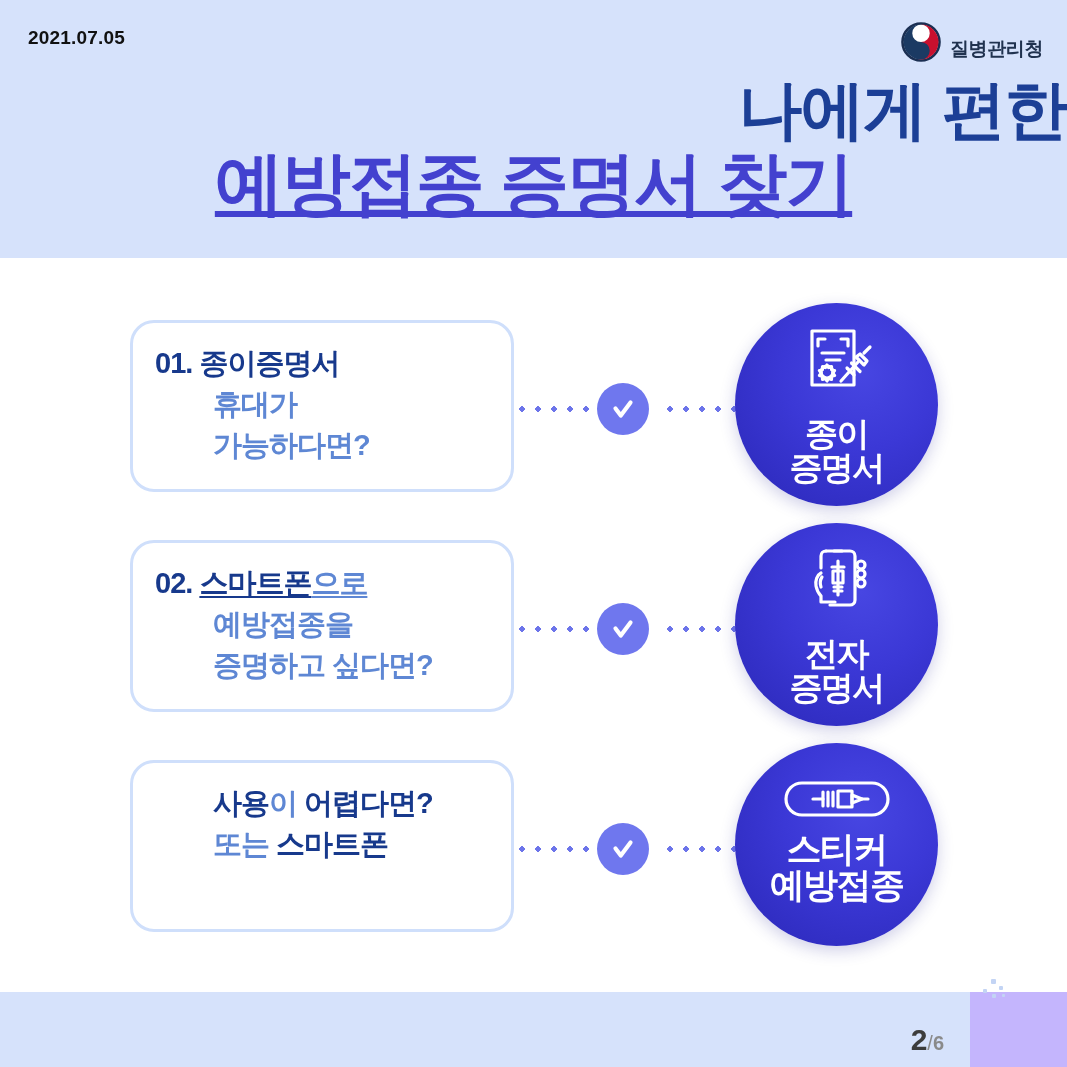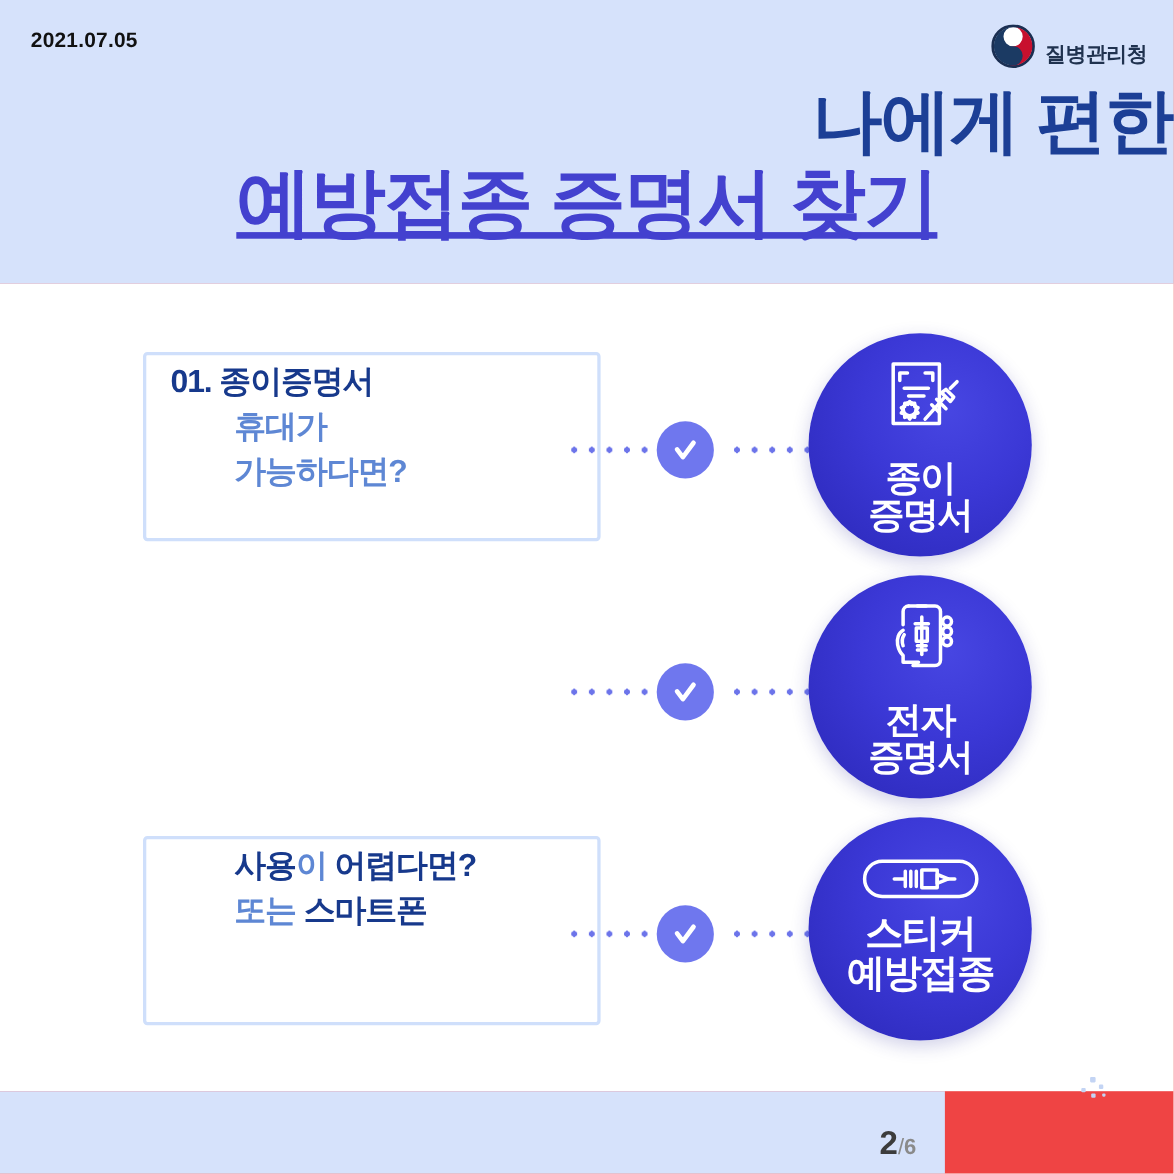--- a/index.html
+++ b/index.html
@@ -9,21 +9,21 @@
     height: 1067px;
     overflow: hidden;
     background: #ffffff;
     font-family: "Liberation Sans", "DejaVu Sans", sans-serif;
   }
 
   .card-root {
     position: relative;
     width: 1067px;
     height: 1067px;
-    background: #ef4444;
+    background: #c4b5fd;
   }
 
   
   .header-band {
     position: absolute;
     left: 0; top: 0;
     width: 1067px;
     height: 258px;
     background: #d6e2fb;
   }
@@ -96,26 +96,26 @@
   }
   .row-1 { top: 54px; }
   .row-2 { top: 274px; }
   .row-3 { top: 494px; }
 
   
   .q-card {
     position: absolute;
     left: 130px;
     top: 8px;
-    width: 416px;
+    width: 384px;
     height: 172px;
     background: #ffffff;
     border: 3px solid #cfdffb;
-    border-radius: 4px;
-    padding: 4px 0 0 22px;
+    border-radius: 24px;
+    padding: 20px 0 0 22px;
   }
   .q-line {
     display: block;
     font-size: 29px;
     font-weight: bold;
     line-height: 1.42;
     letter-spacing: -1px;
     white-space: nowrap;
   }
   .t-dark  { color: #17398c; }
@@ -187,21 +187,21 @@
     letter-spacing: -1.6px;
   }
   .c-label span { display: block; }
   .c-badge.sticker { padding-top: 34px; }
   .c-badge.sticker .c-label { font-size: 35px; margin-top: 10px; }
 
   
   .footer-band {
     position: absolute;
     left: 0; top: 992px;
-    width: 859px;
+    width: 970px;
     height: 75px;
     background: #d6e2fb;
   }
   .page-num {
     position: absolute;
     right: 26px;
     bottom: 12px;
     color: #4b4b4b;
     font-weight: bold;
     line-height: 1;
@@ -271,20 +271,25 @@
           </g>
         </svg>
         <div class="c-label">
           <span>종이</span>
           <span>증명서</span>
         </div>
       </div>
     </div>
 
     <div class="row row-2">
+      <div class="q-card">
+        <span class="q-line"><span class="t-num">02.</span> <span class="t-dark u-line">스마트폰</span><span class="t-light u-line">으로</span></span>
+        <span class="q-line q-indent"><span class="t-light">예방접종을</span></span>
+        <span class="q-line q-indent"><span class="t-light">증명하고 싶다면?</span></span>
+      </div>
 
       <div class="connector">
         <div class="dot-line dot-line-left"></div>
         <div class="check-badge">
           <svg width="30" height="30" viewBox="0 0 30 30">
             <path d="M7.5 14.5 L12.8 21.5 L22.5 8.5" fill="none" stroke="#ffffff" stroke-width="4.2" stroke-linecap="round" stroke-linejoin="round"></path>
           </svg>
         </div>
         <div class="dot-line dot-line-right"></div>
       </div>

